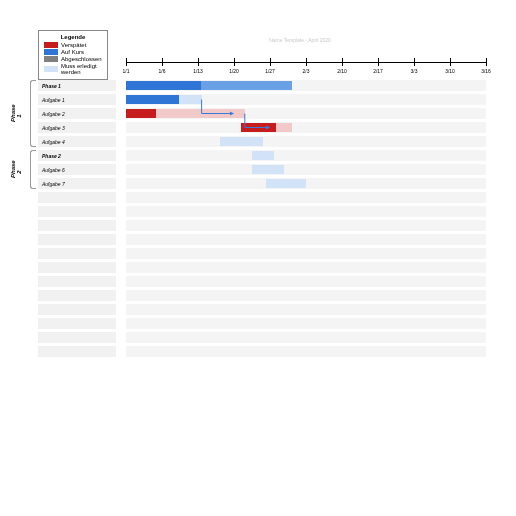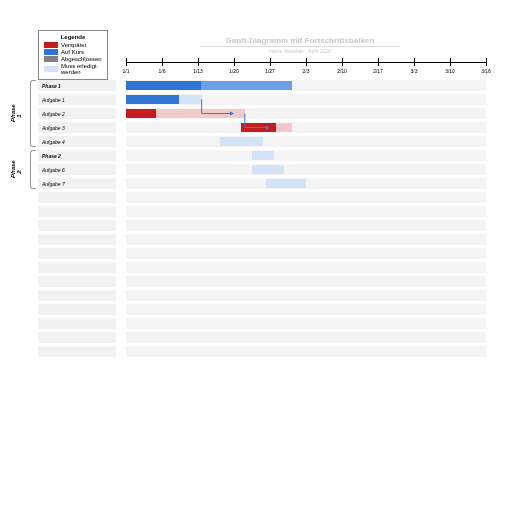--- a/index.html
+++ b/index.html
@@ -51,21 +51,20 @@
           <div>Abgeschlossen</div>
         </div>
         <div class="legend-row">
           <div class="legend-sw" style="background: rgb(211, 227, 247);"></div>
           <div>Muss erledigt werden</div>
         </div>
       </div>
   </div>
 
   <div class="title-block">
-    <div class="main-title">Gantt-Diagramm mit Fortschrittsbalken</div>
     <div class="subtitle">Name Template · April 2020</div>
   </div>
 
   <div class="timeline">
     <div class="axis"></div>
     <div id="ticks">
         <div class="tick" style="left: 0px;"></div>
         <div class="tick-label" style="left: 0px;">1/1</div>
         <div class="tick" style="left: 36px;"></div>
         <div class="tick-label" style="left: 36px;">1/6</div>

